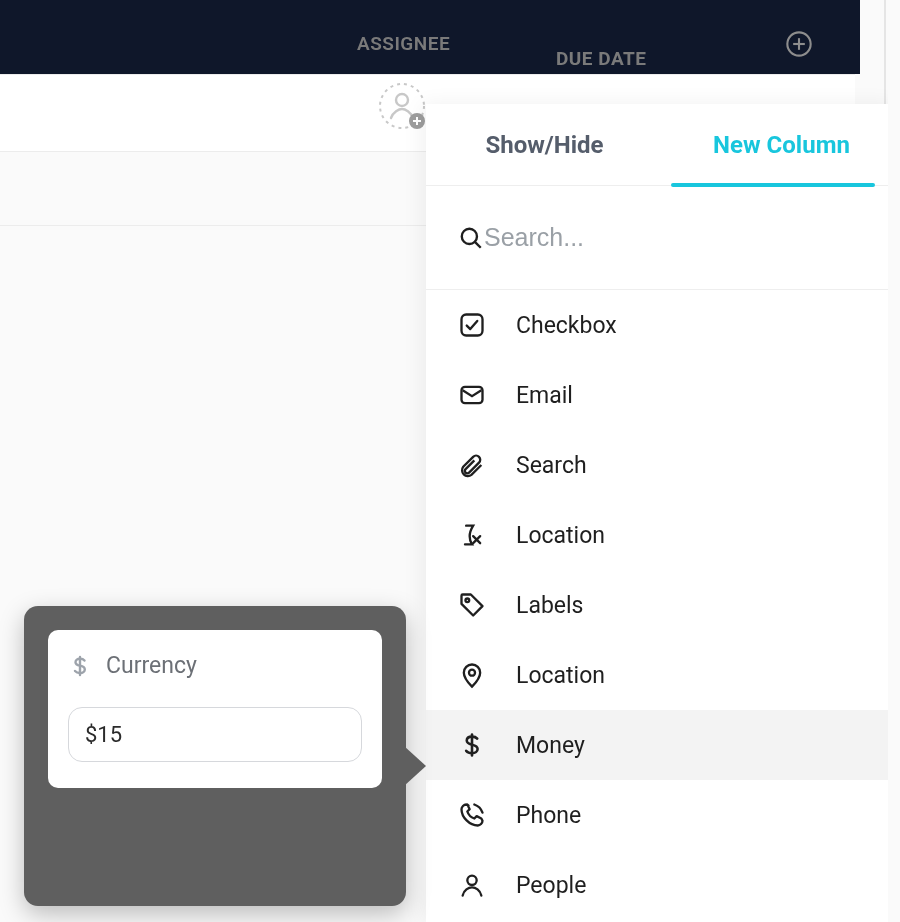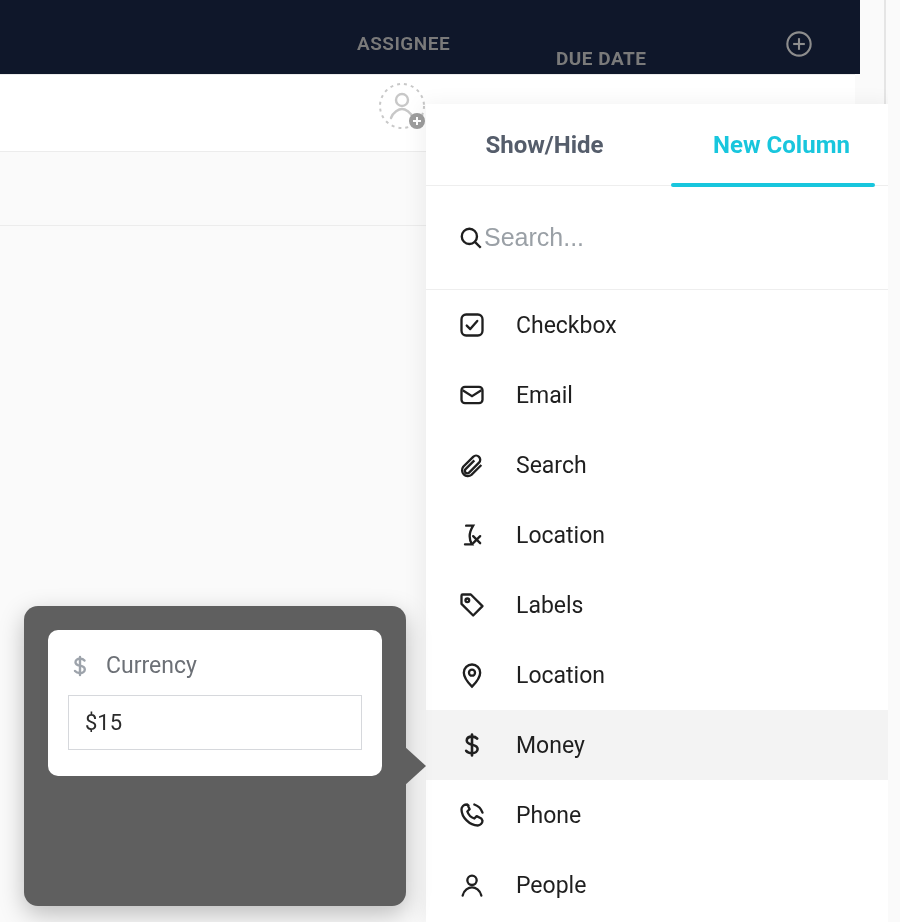--- a/index.html
+++ b/index.html
@@ -37,24 +37,24 @@
 
     .options { }
     .option { display: flex; align-items: center; gap: 30px; padding: 0 32px; height: 70px; font-size: 23px; color: #1f1f1f; cursor: pointer; }
     .option svg { width: 28px; height: 28px; color: #1f1f1f; flex-shrink: 0; }
     .option.selected { background: #f3f3f3; }
 
     
     .tooltip { position: absolute; top: 606px; left: 24px; width: 382px; height: 300px; background: #5f5f5f; border-radius: 14px; padding: 24px; color: #fff; box-shadow: 0 8px 24px rgba(0,0,0,0.25); }
     .tooltip-arrow { position: absolute; top: 746px; left: 404px; width: 0; height: 0; border-top: 20px solid transparent; border-bottom: 20px solid transparent; border-left: 22px solid #5f5f5f; }
     .preview-card { background: #fff; border-radius: 10px; padding: 22px 20px 26px 20px; color: #333; }
-    .preview-header { display: flex; align-items: center; gap: 14px; margin-bottom: 16px; }
+    .preview-header { display: flex; align-items: center; gap: 14px; margin-bottom: 28px; }
     .preview-header svg { width: 24px; height: 24px; color: #9da3ab; }
     .preview-title { color: #6c7076; font-size: 23px; }
-    .preview-input { border: 1px solid #d6d8dc; border-radius: 0; padding: 14px 16px; font-size: 22px; color: #2b2b2b; }
+    .preview-input { border: 1px solid #d6d8dc; border-radius: 14px; padding: 14px 16px; font-size: 22px; color: #2b2b2b; }
     .tooltip-desc { margin-top: 16px; font-size: 22px; line-height: 1.35; color: #f0f0f0; }
   </style>
 </head>
 <body>
 
 <div class="page">
 
   <div class="header-row">
     <div class="header-assignee">ASSIGNEE</div>
     <div class="header-duedate">DUE DATE</div>

